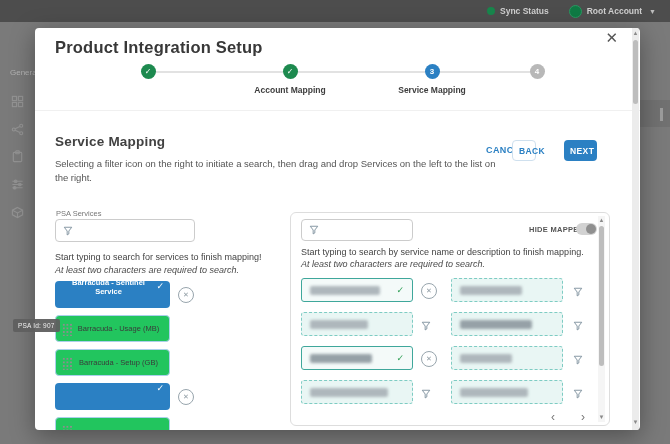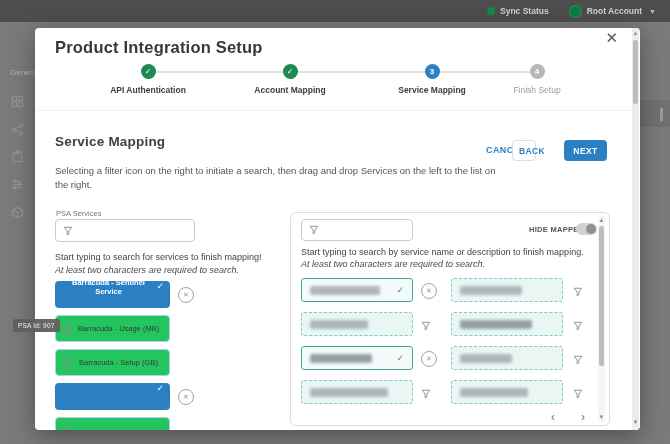--- a/index.html
+++ b/index.html
@@ -30,26 +30,26 @@
   .step .circ{width:15px;height:15px;border-radius:50%;margin:0 auto;display:flex;align-items:center;
               justify-content:center;color:#fff;font-size:8px;font-weight:bold;position:relative;z-index:2;}
   .step.done .circ{background:#1d8a4f;}
   .step.active .circ{background:#2b80c3;}
   .step.upcoming .circ{background:#b8b8b8;}
   .step .lbl{margin-top:6px;font-size:8.5px;font-weight:bold;color:#3d3d3d;}
   .step.upcoming .lbl{color:#9c9c9c;font-weight:normal;}
   .m-divider{position:absolute;left:0;top:82px;width:605px;height:1px;background:#f0f0f0;}
   
   .sec-head{position:absolute;left:20px;top:106px;font-size:13.5px;color:#414141;font-weight:bold;letter-spacing:.2px;}
-  .sec-desc{position:absolute;left:20px;top:136px;width:445px;font-size:9.5px;line-height:14px;color:#555;}
+  .sec-desc{position:absolute;left:20px;top:129px;width:445px;font-size:9.5px;line-height:14px;color:#555;}
   .btn-cancel{position:absolute;left:427px;top:117px;font-size:9px;font-weight:bold;color:#2b80c3;
               letter-spacing:.4px;cursor:pointer;background:none;border:none;padding:0;margin-left:24px;}
   .btn-back{position:absolute;left:477px;top:112px;width:24px;height:21px;background:#fff;border:1px solid #cfe0ee;
             border-radius:4px;font-size:8.5px;font-weight:bold;color:#2b80c3;letter-spacing:.4px;cursor:pointer;}
-  .btn-next{position:absolute;left:529px;top:112px;width:43px;height:21px;background:#2b80c3;border:none;
+  .btn-next{position:absolute;left:529px;top:112px;width:33px;height:21px;background:#2b80c3;border:none;
             border-radius:4px;font-size:8.5px;font-weight:bold;color:#fff;letter-spacing:.4px;cursor:pointer;}
   
   .psa-label{position:absolute;left:21px;top:181px;font-size:7.5px;color:#777;}
   .search{position:absolute;display:flex;align-items:center;gap:5px;background:#fff;
           border:1px solid #ccc;border-radius:4px;padding:0 7px;box-sizing:border-box;}
   .search input{border:none;outline:none;flex:1;font-size:9.5px;color:#444;min-width:0;
                 font-family:"Liberation Sans","DejaVu Sans",sans-serif;background:transparent;}
   .search-left{left:20px;top:191px;width:140px;height:23px;}
   .hintL1{position:absolute;left:20px;top:224px;font-size:9px;color:#444;}
   .hintL2{position:absolute;left:20px;top:237px;font-size:9px;font-style:italic;color:#4a4a4a;}
@@ -153,33 +153,31 @@
   <div class="bg-band"></div>
   <div class="bg-sliver"></div>
 
   <div class="modal">
     <div class="close-x">✕</div>
     <div class="m-title">Product Integration Setup</div>
 
     <div class="step-line"></div>
     <div class="step done" style="left:113px">
       <div class="circ">✓</div>
-      <div class="lbl">API Authentication</div>
     </div>
     <div class="step done" style="left:255px">
       <div class="circ">✓</div>
       <div class="lbl">Account Mapping</div>
     </div>
     <div class="step active" style="left:397px">
       <div class="circ">3</div>
       <div class="lbl">Service Mapping</div>
     </div>
     <div class="step upcoming" style="left:502px">
       <div class="circ">4</div>
-      <div class="lbl">Finish Setup</div>
     </div>
     <div class="m-divider"></div>
 
     <div class="sec-head">Service Mapping</div>
     <div class="sec-desc">Selecting a filter icon on the right to initiate a search, then drag and drop Services on the left to the list on the right.</div>
     <button class="btn-cancel">CANCEL</button>
     <button class="btn-back">BACK</button>
     <button class="btn-next">NEXT</button>
 
     <div class="psa-label">PSA Services</div>

